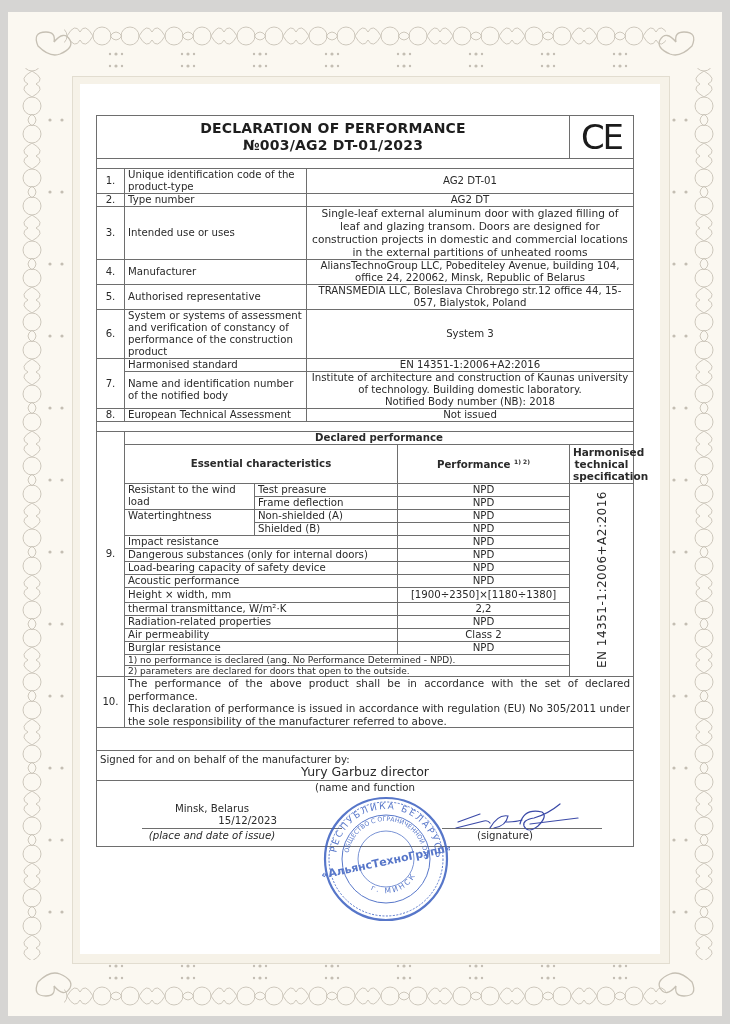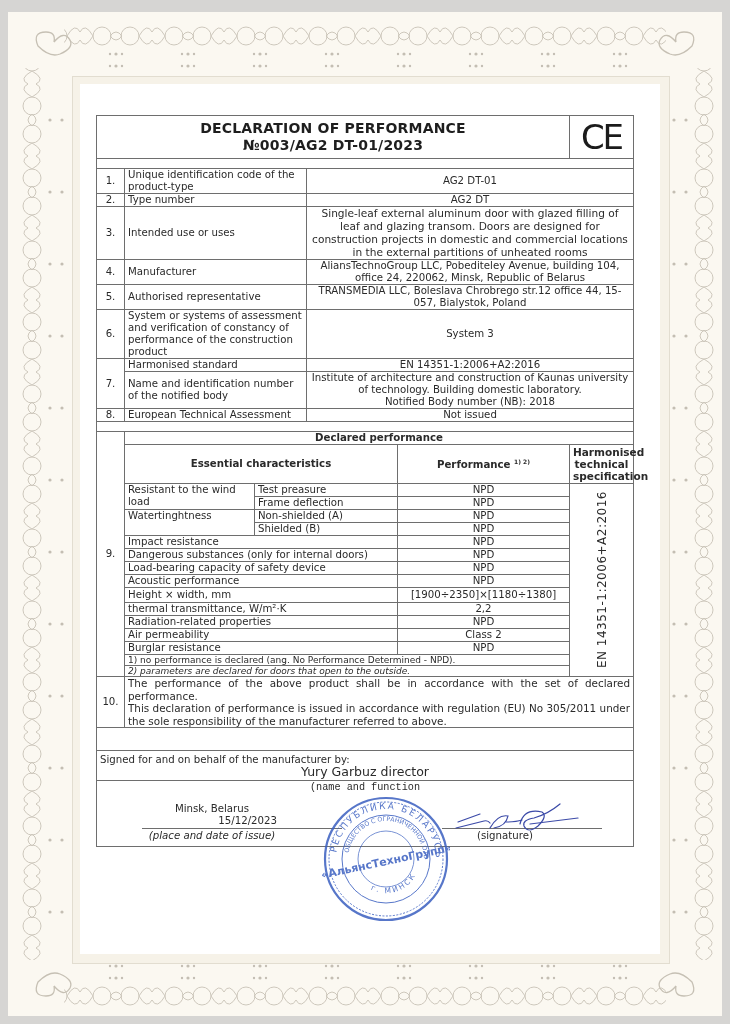--- a/index.html
+++ b/index.html
@@ -210,41 +210,41 @@
     </tr>
     <tr>
       <td colspan="3">Burglar resistance</td>
       <td colspan="2" class="c">NPD</td>
     </tr>
 
     <tr>
       <td colspan="7" style="font-size:9px;line-height:10px;">1) no performance is declared (ang. No Performance Determined - NPD).</td>
     </tr>
     <tr>
-      <td colspan="7" style="font-size:9px;line-height:10px;font-style:italic;">2) parameters are declared for doors that open to the outside.</td>
+      <td colspan="7" style="font-size:9px;line-height:10px;">2) parameters are declared for doors that open to the outside.</td>
     </tr>
 
     <tr>
       <td class="num">10.</td>
       <td colspan="6" class="just" style="font-size:10.4px;line-height:12.5px;">
         <div>The performance of the above product shall be in accordance with the set of declared performance.</div>
         <div>This declaration of performance is issued in accordance with regulation (EU) No 305/2011 under the sole responsibility of the manufacturer referred to above.</div>
       </td>
     </tr>
     <tr>
           <td colspan="7" style="height:22px;"></td>
         </tr>
 
     <tr>
       <td colspan="7" style="padding:0;">
         <div class="sig-area">
           <div style="position:absolute;left:3px;top:3px;">Signed for and on behalf of the manufacturer by:</div>
           <div style="position:absolute;left:0;width:100%;top:14px;text-align:center;font-size:12.5px;line-height:14px;">Yury Garbuz director</div>
           <div class="line" style="left:0;width:100%;top:29px;"></div>
-          <div style="position:absolute;left:0;width:100%;top:31px;text-align:center;font-family:Liberation Mono, monospace;">(name and function</div>
+          <div style="position:absolute;left:0;width:100%;top:31px;text-align:center;">(name and function</div>
           <div style="position:absolute;left:50px;width:130px;top:52px;text-align:center;">Minsk, Belarus</div>
           <div style="position:absolute;left:50px;width:130px;top:64px;text-align:right;">15/12/2023</div>
           <div class="line" style="left:45px;width:200px;top:77px;"></div>
           <div style="position:absolute;left:40px;width:150px;top:79px;text-align:center;font-style:italic;">(place and date of issue)</div>
           <div class="line" style="left:345px;width:160px;top:77px;"></div>
           <div style="position:absolute;left:380px;top:79px;">(signature)</div>
         </div>
       </td>
     </tr>
   </tbody>

